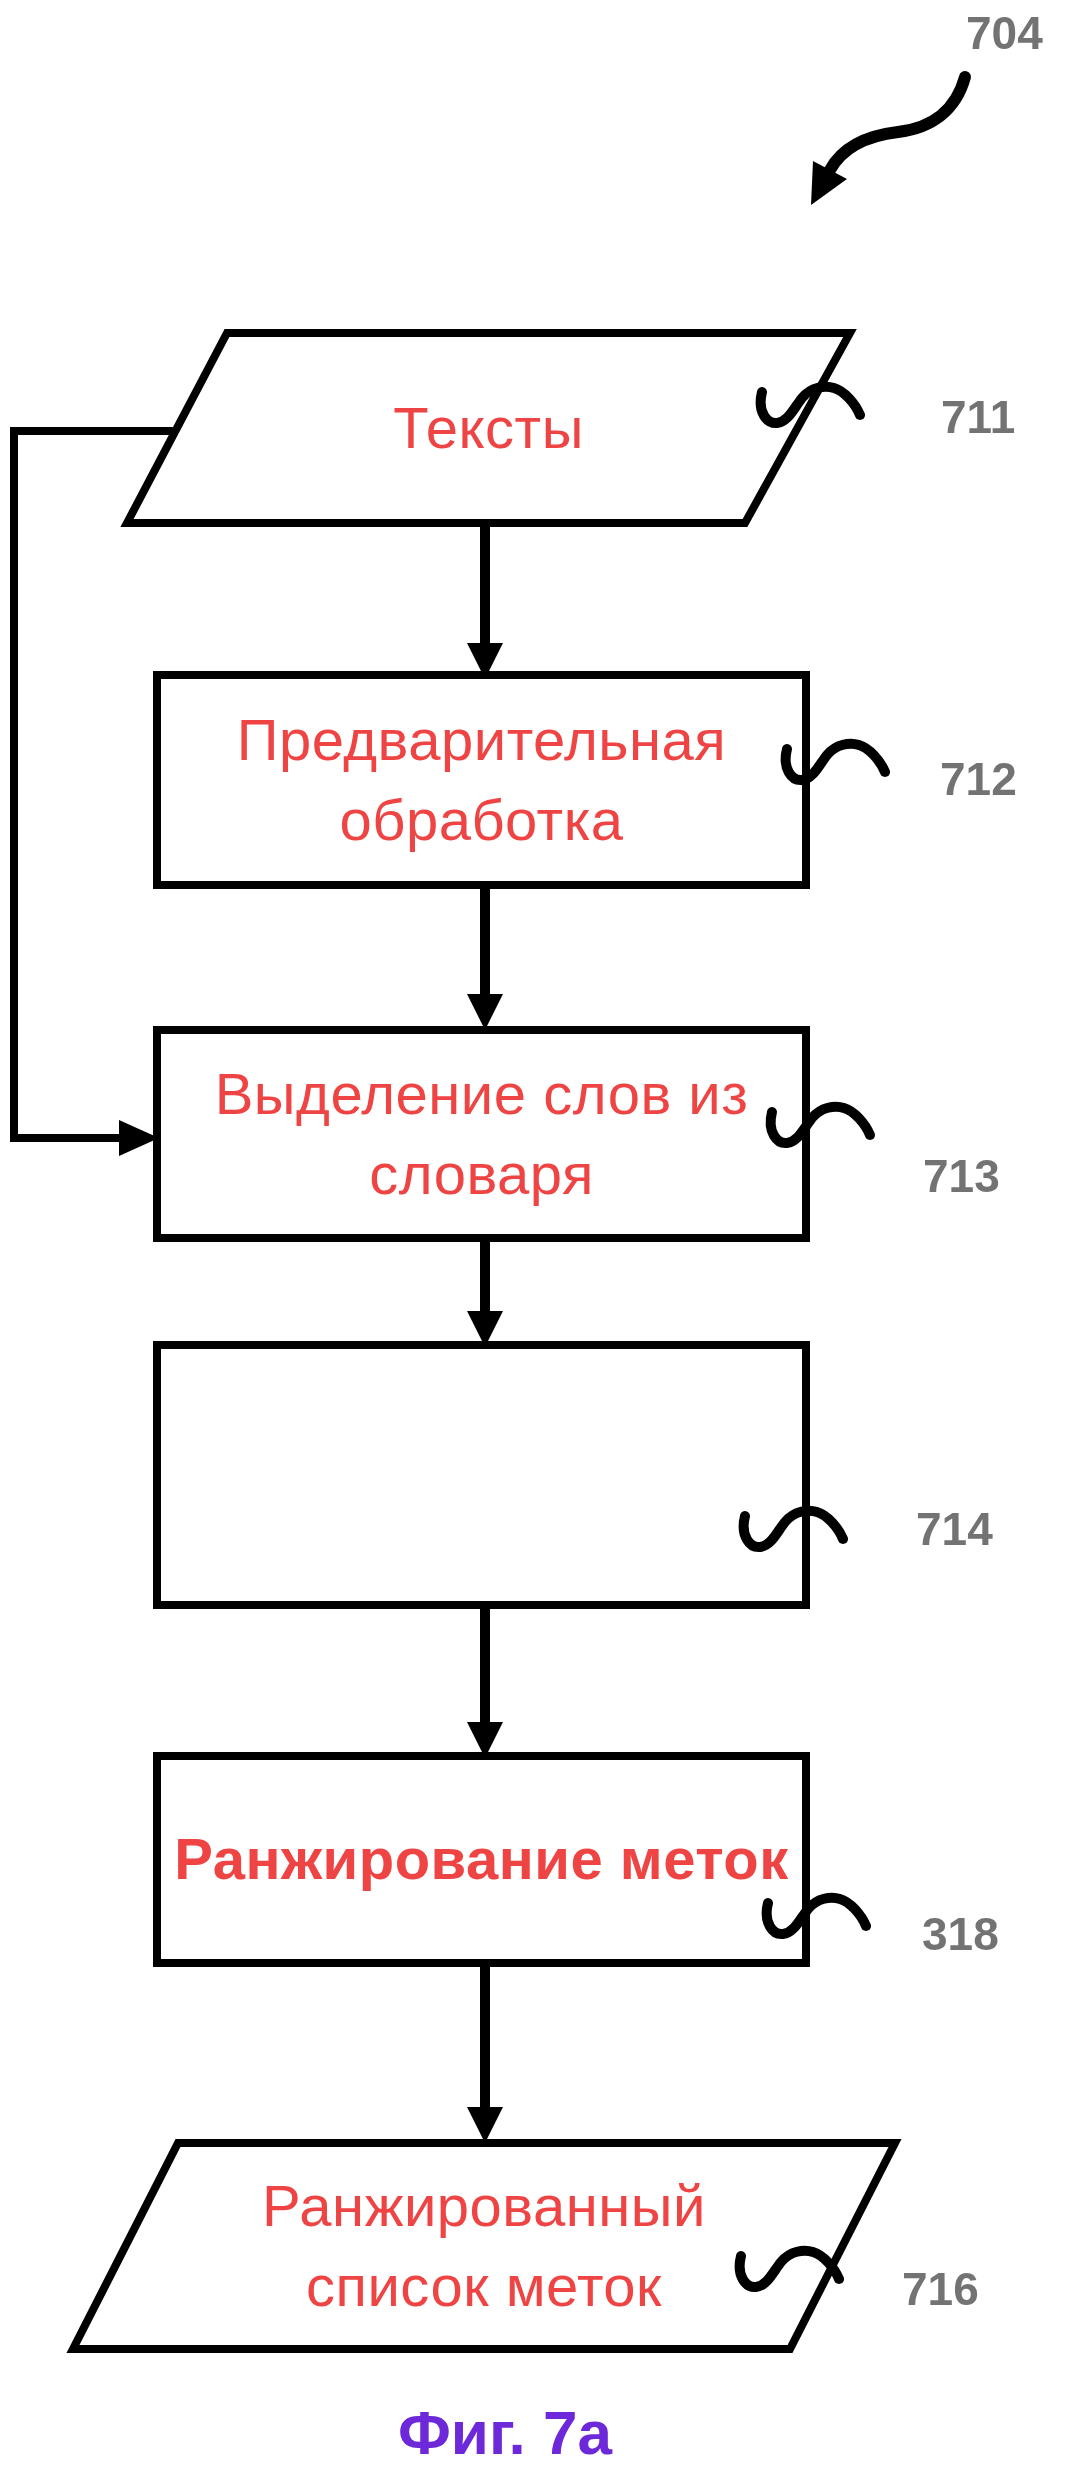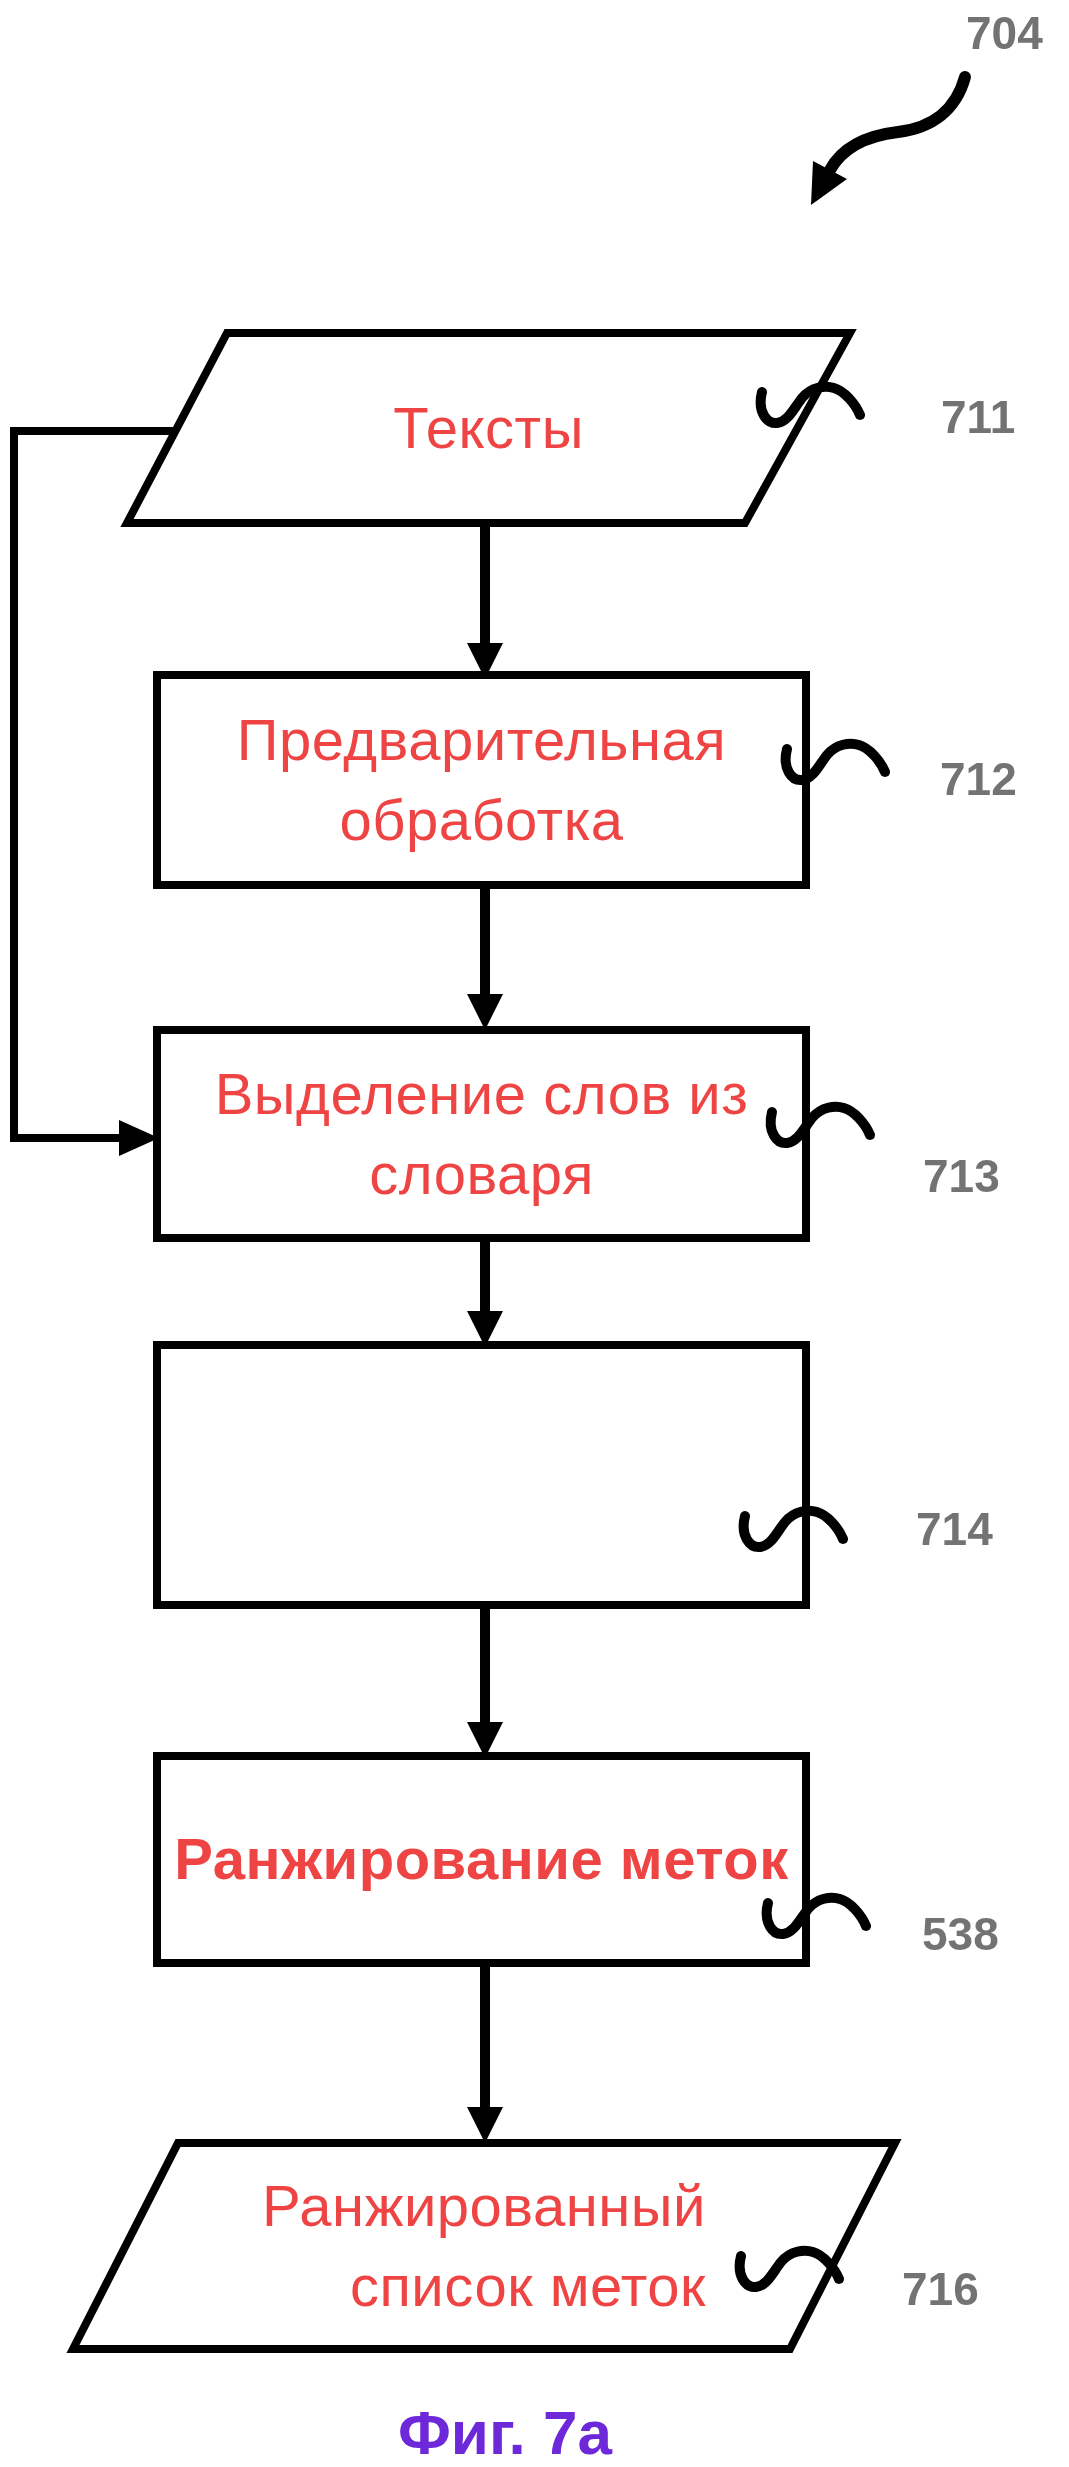--- a/index.html
+++ b/index.html
@@ -103,32 +103,32 @@
 
   <div class="node-text" style="left:157px; top:675px; width:649px; height:210px;">Предварительная
 обработка</div>
 
   <div class="node-text" style="left:157px; top:1030px; width:649px; height:208px;">Выделение слов из
 словаря</div>
 
 
   <div class="node-text" style="left:157px; top:1756px; width:649px; height:207px;font-weight:bold;">Ранжирование меток</div>
 
-  <div class="node-text" style="left:73px; top:2143px; width:822px; height:206px;text-align:right;">Ранжированный
+  <div class="node-text" style="left:73px; top:2143px; width:822px; height:206px;">Ранжированный
 список меток</div>
 
   <div class="ref-label" style="left:966px; top:10px;">704</div>
 
   <div class="ref-label" style="left:913px; top:394px;margin-left:28px;">711</div>
 
   <div class="ref-label" style="left:940px; top:756px;">712</div>
 
   <div class="ref-label" style="left:923px; top:1153px;">713</div>
 
   <div class="ref-label" style="left:873px; top:1506px;margin-left:43px;">714</div>
 
-  <div class="ref-label" style="left:922px; top:1911px;">538</div>
+  <div class="ref-label" style="left:922px; top:1911px;">318</div>
 
   <div class="ref-label" style="left:902px; top:2266px;">716</div>
 
   <div class="fig-caption">Фиг. 7а</div>
 
 </div>
 
 </body></html>

